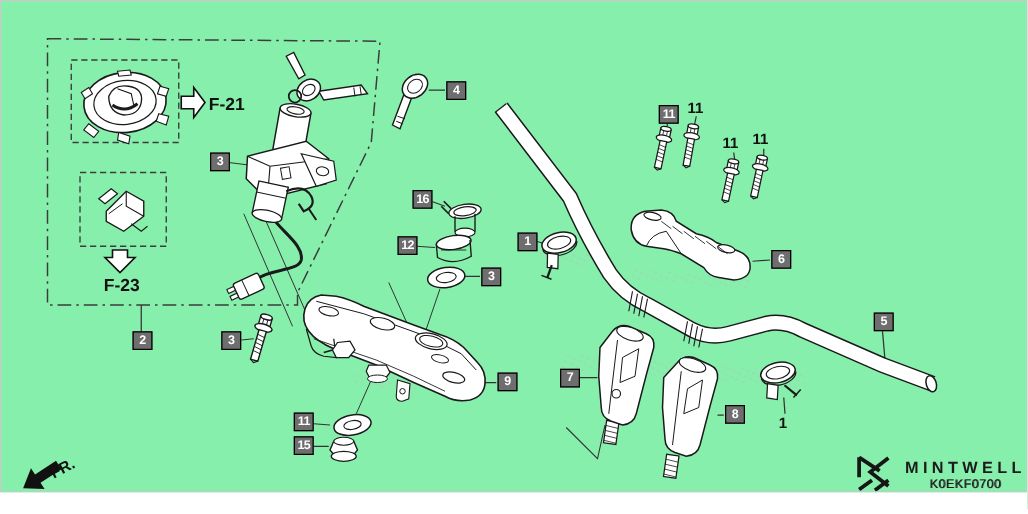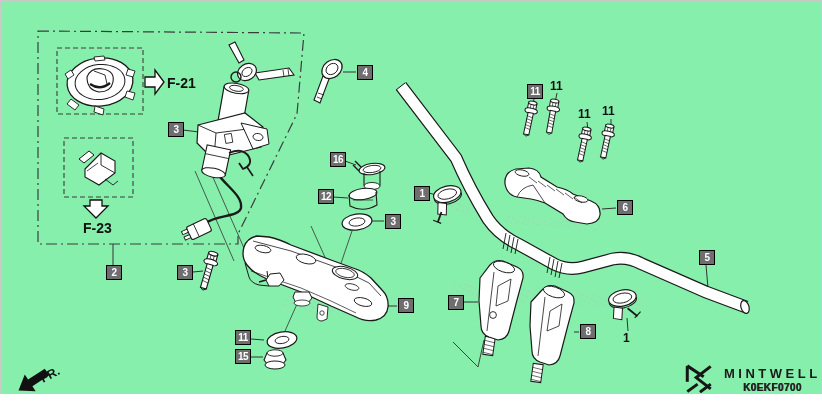--- a/index.html
+++ b/index.html
@@ -19,21 +19,21 @@
     position:absolute;font-size:12px;font-weight:bold;color:#111;z-index:3;cursor:pointer;
   }
   #logo{
     position:absolute;left:683px;top:360px;display:flex;align-items:flex-start;z-index:3;
   }
   #logo .words{margin-left:10px;margin-top:6px;}
   #logo .name{
     font-size:13px;font-weight:bold;color:#1b1b1b;letter-spacing:3.5px;line-height:13px;
   }
   #logo .code{
-    margin-top:2px;text-align:center;font-size:10px;font-weight:bold;color:#1c1c1c;
+    margin-top:2px;text-align:center;font-size:10px;font-weight:normal;color:#1c1c1c;
     letter-spacing:0.4px;text-shadow:0.7px 0 0 #444;line-height:11px;
   }
 </style>
 </head>
 <body>
 
 <div id="stage">
 
 <svg id="art" width="822" height="411" viewBox="0 0 822 411">
   <defs>

